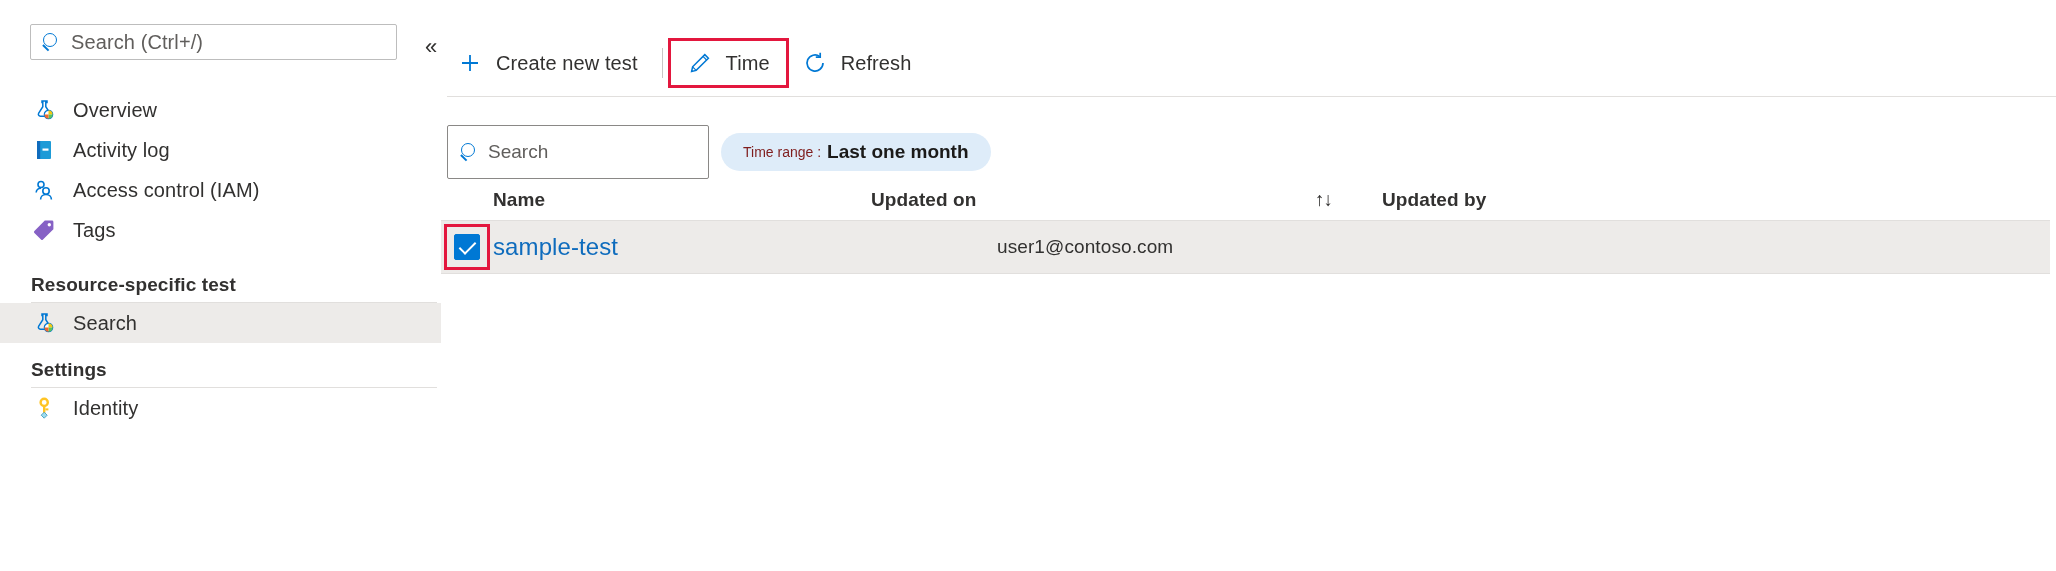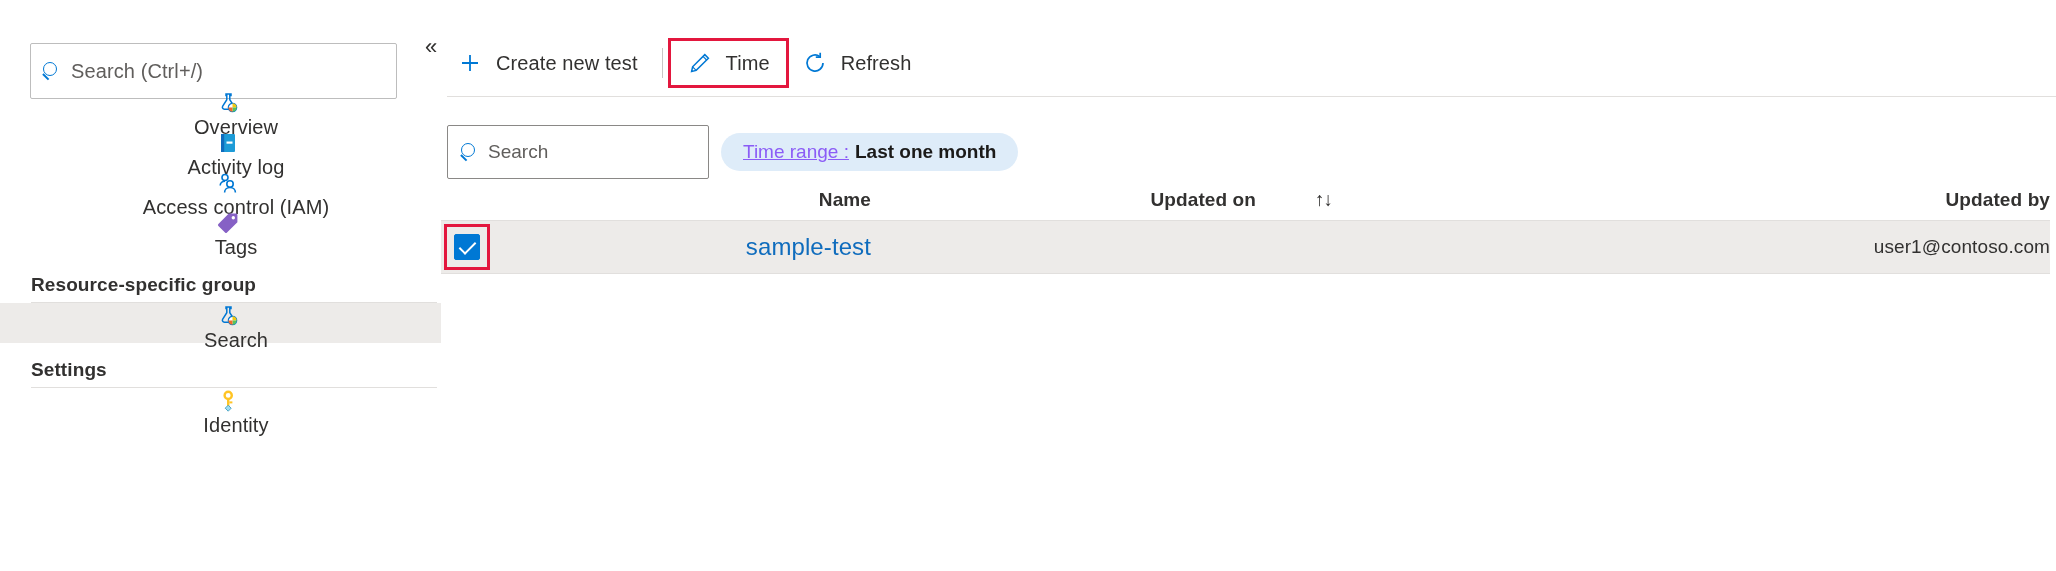--- a/index.html
+++ b/index.html
@@ -21,22 +21,22 @@
   #sidebar {
     width: 441px;
     height: 571px;
     background: #ffffff;
     position: relative;
     flex: 0 0 441px;
     border-right: 1px solid #ffffff;
   }
   .side-search-wrap {
     position: absolute;
-    left: 30px; top: 43px;
-    width: 367px; height: 56px;
+    left: 30px; top: 24px;
+    width: 367px; height: 36px;
   }
   .side-search {
     width: 100%; height: 100%;
     border: 1px solid #bdbdbd;
     border-radius: 2px;
     background: #ffffff;
     display: flex; align-items: center;
     padding-left: 10px;
   }
   .side-search .ph {
@@ -77,21 +77,20 @@
     user-select: none;
   }
 
   .nav-list { position: absolute; left: 0; top: 90px; width: 441px; }
   .nav-item {
     display: flex; align-items: center;
     height: 40px;
     padding-left: 31px;
     cursor: pointer;
     position: relative;
-    flex-direction: column;
   }
   .nav-item.selected { background: #edebe9; }
   .nav-item .ico {
     width: 26px; height: 26px; flex: 0 0 26px;
     margin-right: 16px;
     display: flex; align-items: center; justify-content: center;
   }
   .nav-item .lbl {
     font-size: 20px;
     color: #323130;
@@ -191,37 +190,35 @@
     margin-left: 12px;
     height: 38px;
     background: #deecf9;
     border-radius: 19px;
     display: flex; align-items: center;
     padding: 0 22px;
     cursor: pointer;
     white-space: nowrap;
   }
   .time-pill .pl-label {
-    font-size: 19px;
-    color: #8b5cf6;
-    text-decoration: underline;
+    font-size: 14px;
+    color: #7f1d1d;
   }
   .time-pill .pl-value {
     font-size: 19px;
     font-weight: bold;
     color: #1b1a19;
     margin-left: 6px;
   }
 
   
   .grid {
     position: absolute;
     left: 0; top: 155px;
     width: 1609px;
-    text-align: right;
   }
   .grid-head {
     display: flex;
     align-items: center;
     height: 42px;
     border-bottom: 1px solid #e1dfdd;
   }
   .grid-head .col {
     font-size: 19px;
     font-weight: bold;
@@ -328,21 +325,21 @@
           <svg width="24" height="24" viewBox="0 0 24 24">
             <path d="M12.8 2.6H20a1.4 1.4 0 0 1 1.4 1.4v7.2L11 21.6a1.4 1.4 0 0 1-2 0L2.4 15a1.4 1.4 0 0 1 0-2L12.8 2.6z" fill="#8661c5"></path>
             <circle cx="17.3" cy="6.7" r="1.7" fill="#ffffff"></circle>
           </svg>
         </span>
         <span class="lbl">Tags</span>
       </div>
 
       <div class="spacer-18"></div>
 
-      <div class="group-head">Resource-specific group</div>
+      <div class="group-head">Resource-specific test</div>
       <div class="group-rule"></div>
 
       <div class="nav-item selected">
         <span class="ico">
           <svg width="24" height="24" viewBox="0 0 24 24">
             <path d="M10 3h5v1.6h-1.2v4.1l4.1 6.4c.9 1.4-.1 3.2-1.7 3.2H8.4c-1.6 0-2.6-1.8-1.7-3.2l4.1-6.4V4.6H10V3z" fill="none" stroke="#0078d4" stroke-width="1.5"></path>
             <circle cx="16.5" cy="16.5" r="4.2" fill="#ffffff" stroke="#0078d4" stroke-width="1.2"></circle>
             <path d="M16.5 12.3a4.2 4.2 0 0 1 4.2 4.2h-4.2z" fill="#f2c811"></path>
             <path d="M20.7 16.5a4.2 4.2 0 0 1-4.2 4.2v-4.2z" fill="#5ac35a"></path>
             <path d="M16.5 20.7a4.2 4.2 0 0 1-4.2-4.2h4.2z" fill="#f06b2b"></path>

